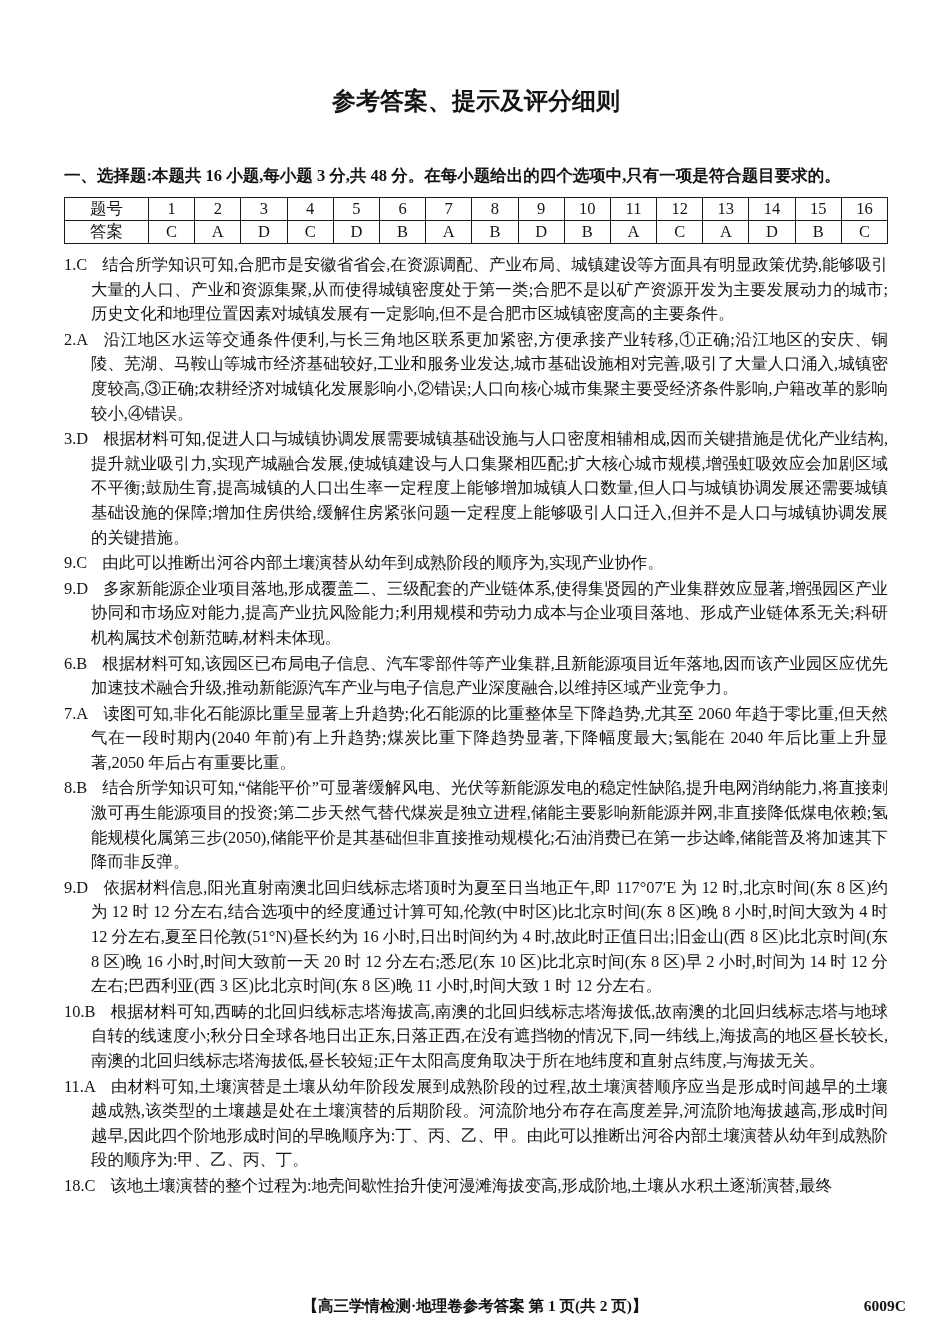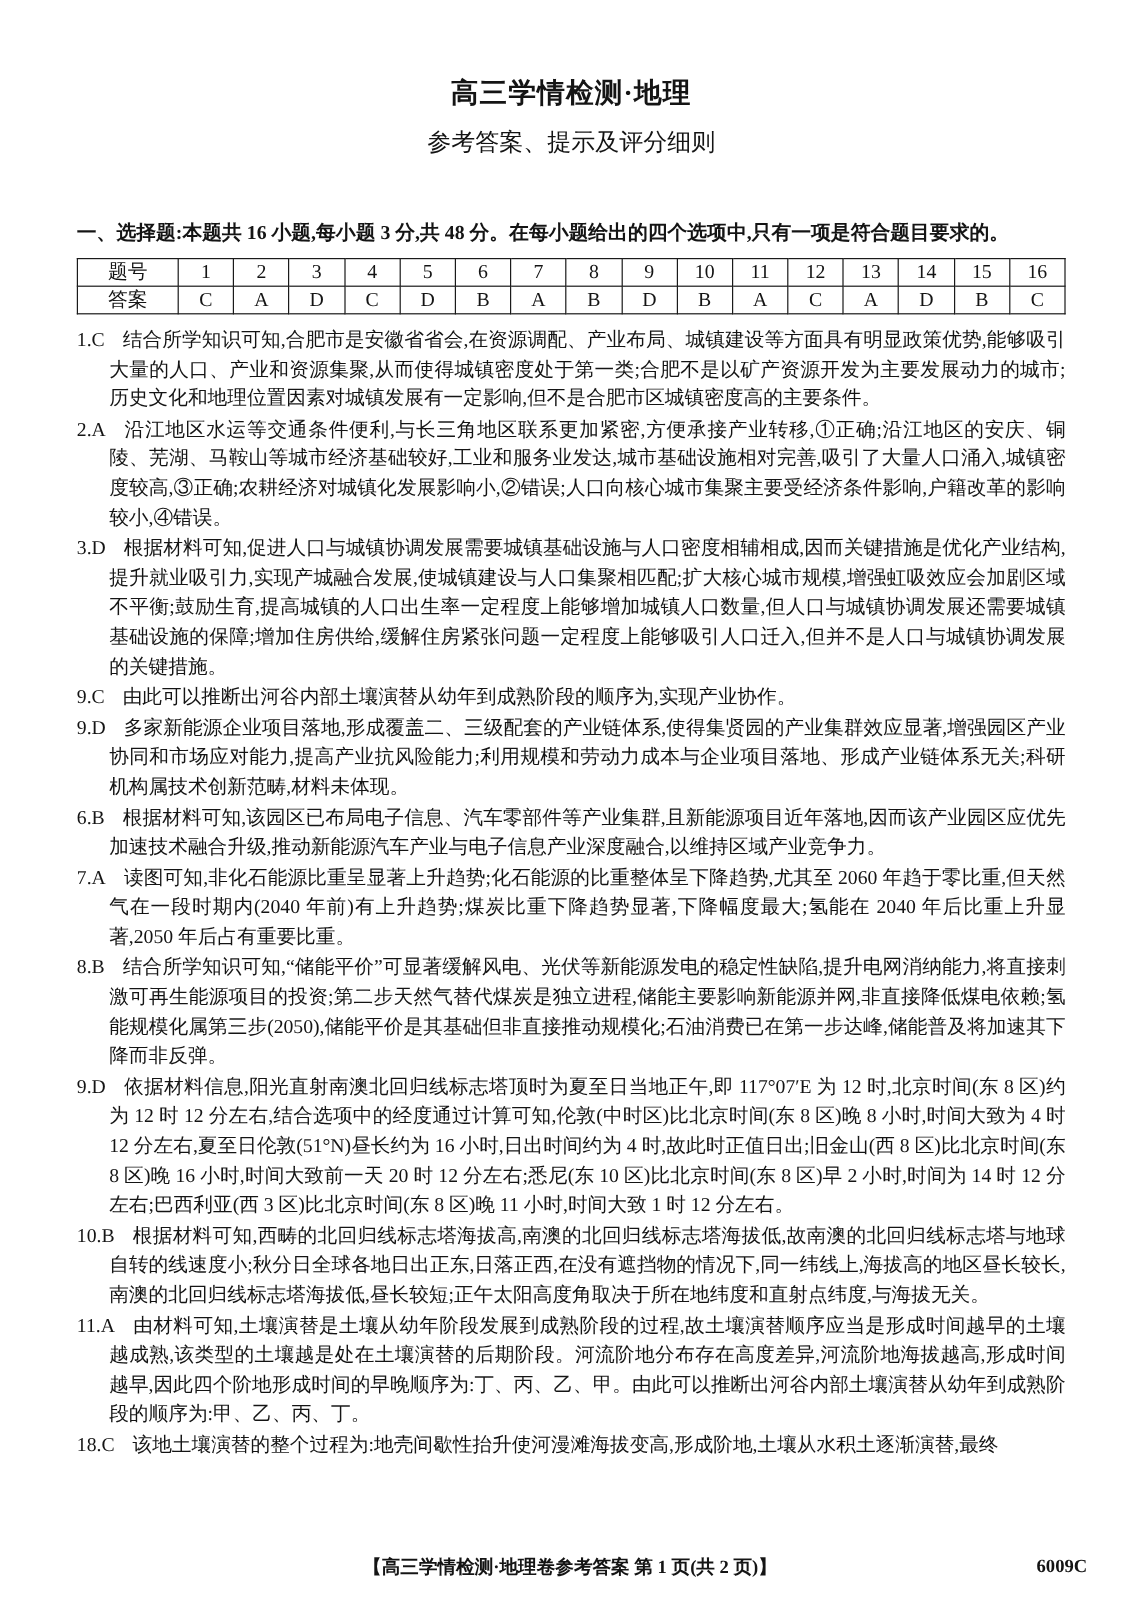--- a/index.html
+++ b/index.html
@@ -6,21 +6,21 @@
   html,body { background:#ffffff; }
   body {
     width:950px; height:1344px;
     position:relative; overflow:hidden;
     color:#141414;
     font-family:"Liberation Serif","DejaVu Serif",serif;
   }
   .page { padding:64px 62px 0 64px; }
 
   .title    { text-align:center; font-size:23px; font-weight:700; line-height:28px; letter-spacing:1px; }
-  .subtitle { text-align:center; font-size:20px; font-weight:400; line-height:26px; margin-top:14px; }
+  .subtitle { text-align:center; font-size:24px; font-weight:700; line-height:26px; margin-top:24px; }
 
   .section-header {
     margin-top:50px;
     font-size:16.5px; font-weight:700; line-height:24px;
     text-align:justify;
   }
 
   table.answers { width:100%; border-collapse:collapse; margin-top:9px; table-layout:fixed; }
   table.answers td {
     border:1.6px solid #1a1a1a;
@@ -40,21 +40,20 @@
 
   .footer { position:absolute; left:0; bottom:27px; width:100%; text-align:center; }
   .footer-text { font-size:15.5px; font-weight:700; }
   .footer-code { position:absolute; right:44px; top:1px; font-size:15.5px; font-weight:700; }
 </style>
 </head>
 <body>
 
 <div class="page">
 
-  <h1 class="title">高三学情检测·地理</h1>
   <h2 class="subtitle">参考答案、提示及评分细则</h2>
 
   <div class="section-header">一、选择题:本题共 16 小题,每小题 3 分,共 48 分。在每小题给出的四个选项中,只有一项是符合题目要求的。</div>
 
   <table class="answers">
     <tbody>
       <tr>
         <td class="row-label">题号</td>
       <td>1</td>
           <td>2</td>

